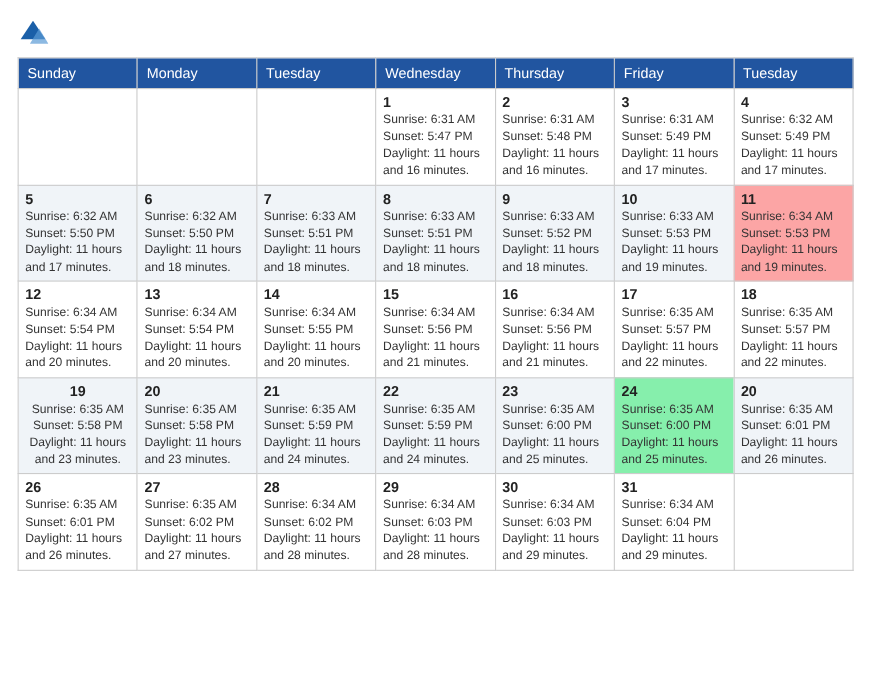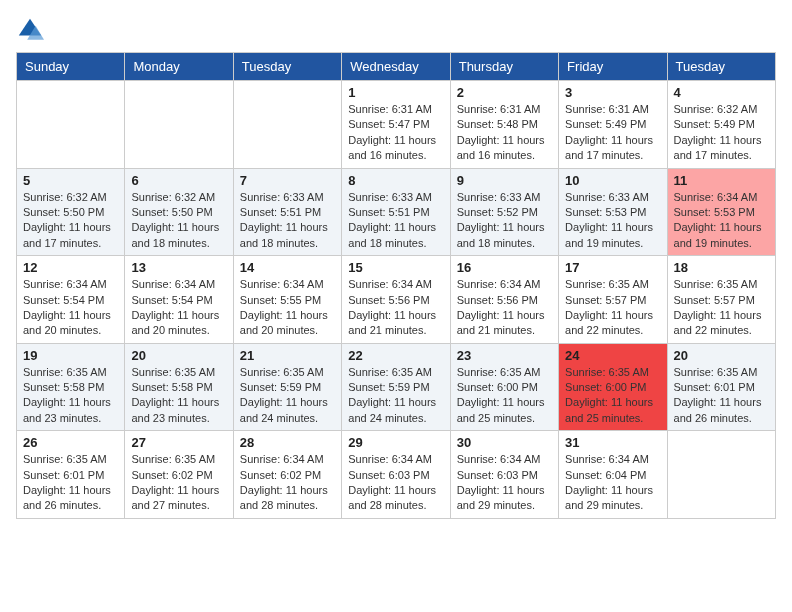--- a/index.html
+++ b/index.html
@@ -247,21 +247,21 @@
         </td>
         <td>
           <span class="day-num">18</span>
           <div class="day-info" style="white-space: pre-line;">Sunrise: 6:35 AM
 Sunset: 5:57 PM
 Daylight: 11 hours
 and 22 minutes.</div>
         </td>
       </tr>
       <tr>
-        <td style="background: rgb(240, 244, 248);">
+        <td style="background: rgb(240, 244, 248); text-align: center;">
           <span class="day-num">19</span>
           <div class="day-info" style="white-space: pre-line;">Sunrise: 6:35 AM
 Sunset: 5:58 PM
 Daylight: 11 hours
 and 23 minutes.</div>
         </td>
         <td style="background: rgb(240, 244, 248);">
           <span class="day-num">20</span>
           <div class="day-info" style="white-space: pre-line;">Sunrise: 6:35 AM
 Sunset: 5:58 PM
@@ -282,21 +282,21 @@
 Daylight: 11 hours
 and 24 minutes.</div>
         </td>
         <td style="background: rgb(240, 244, 248);">
           <span class="day-num">23</span>
           <div class="day-info" style="white-space: pre-line;">Sunrise: 6:35 AM
 Sunset: 6:00 PM
 Daylight: 11 hours
 and 25 minutes.</div>
         </td>
-        <td style="background: #ef4444;">
+        <td style="background: #86efac;">
           <span class="day-num">24</span>
           <div class="day-info" style="white-space: pre-line;">Sunrise: 6:35 AM
 Sunset: 6:00 PM
 Daylight: 11 hours
 and 25 minutes.</div>
         </td>
         <td style="background: rgb(240, 244, 248);">
           <span class="day-num">20</span>
           <div class="day-info" style="white-space: pre-line;">Sunrise: 6:35 AM
 Sunset: 6:01 PM

